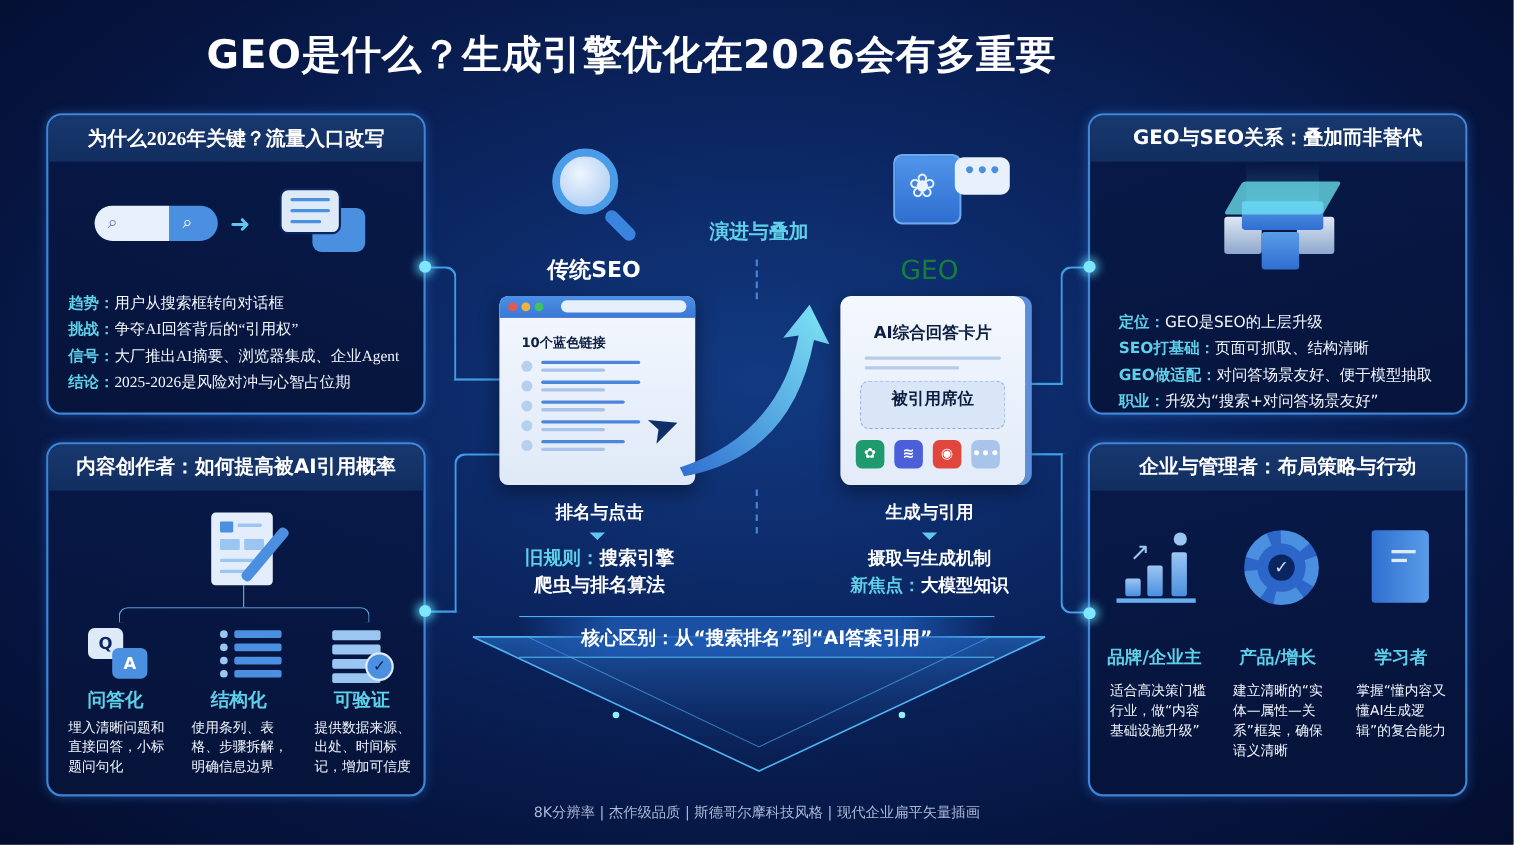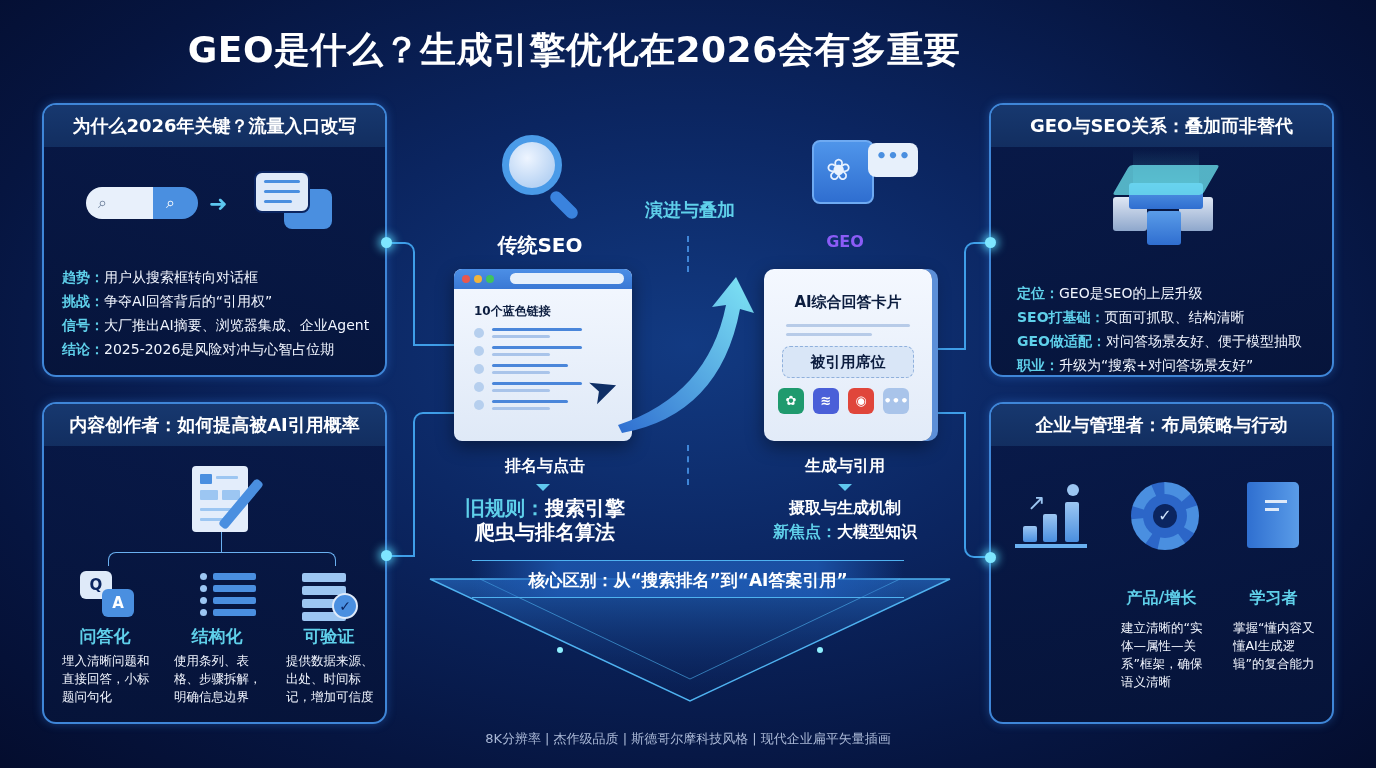--- a/index.html
+++ b/index.html
@@ -25,21 +25,21 @@
   .panel-header {
     height: 42px; line-height: 42px; text-align: center;
     background: linear-gradient(180deg, #17386f, #122e60);
     font-size: 18px; font-weight: bold; color: #fff;
   }
   .kv { font-size: 14px; line-height: 24px; }
   .kv .k { color: #5fd0ea; font-weight: bold; }
   .kv .v { color: #f2f6ff; }
 
   
-  #p1 { left: 42px; top: 103px; width: 345px; height: 274px; }
+  #p1 { left: 42px; top: 103px; width: 345px; height: 274px; font-family: Liberation Serif, serif; }
   #p1 .illus { position: relative; height: 100px; }
   .searchbar {
     position: absolute; left: 42px; top: 40px; width: 112px; height: 32px;
     border-radius: 16px; background: linear-gradient(90deg,#e8f0fb 60%, #4a8fe0 60%);
   }
   .searchbar .g1 { position: absolute; left: 12px; top: 6px; font-size: 16px; color: #6a7d99; }
   .searchbar .g2 { position: absolute; left: 80px; top: 6px; font-size: 16px; color: #fff; }
   .arrow-r { position: absolute; left: 165px; top: 44px; font-size: 22px; color: #5cc7f0; }
   .chat1 {
     position: absolute; left: 210px; top: 24px; width: 56px; height: 42px;
@@ -95,21 +95,21 @@
   .col4 .h { font-size: 16px; font-weight: bold; color: #5fd0ea; text-align: center; }
   .col4 .d { font-size: 12.5px; line-height: 18px; color: #f2f6ff; margin-top: 10px; padding-left: 12px; }
 
   
   .conn { position:absolute; border:2px solid #3f9ee8; }
   .dot { position:absolute; width:11px; height:11px; border-radius:50%; background:#7ee6ff; box-shadow:0 0 8px 3px rgba(90,220,255,0.7); }
 
   
   .ctext { position:absolute; text-align:center; }
   .seo-label { left: 460px; top: 232px; width: 160px; font-size: 20px; font-weight: bold; color:#fff; }
-  .geo-label { left: 770px; top: 232px; width: 150px; font-size: 16px; font-weight: bold; color:#8b5cf6; }
+  .geo-label { left: 770px; top: 232px; width: 150px; font-size: 24px; font-weight: normal; color:#15803d; }
   .evo-label { left: 615px; top: 198px; width: 150px; font-size: 18px; font-weight: bold; color:#5fd0ea; }
   .dash-v { position:absolute; left: 687px; top: 236px; width: 0; height: 36px; border-left: 2px dashed #3f86d8; }
   .dash-v2 { position:absolute; left: 687px; top: 445px; width: 0; height: 40px; border-left: 2px dashed #3f86d8; }
 
   .mag { position:absolute; left: 502px; top: 135px; width: 60px; height: 60px; border-radius: 50%; border: 7px solid #4a9be8; background: radial-gradient(circle at 40% 35%, #eef5ff 0%, #b9d4f4 70%); }
   .mag-h { position:absolute; left: 558px; top: 188px; width: 12px; height: 34px; background:#3a83de; border-radius:6px; transform: rotate(-45deg); }
 
   .chip { position:absolute; left: 812px; top: 140px; width: 62px; height: 64px; border-radius: 8px; background: linear-gradient(#4f95ea,#2f6ed0); border:2px solid #6eaaf2; }
   .chip span { position:absolute; left: 12px; top: 10px; font-size: 30px; color:#e9f2ff; }
   .bubble { position:absolute; left: 868px; top: 143px; width: 50px; height: 34px; border-radius: 8px; background:#e7f0fb; color:#4a8fe0; font-size:18px; text-align:center; line-height: 26px; font-weight: bold; }
@@ -131,28 +131,28 @@
 
   .curve { position:absolute; left: 608px; top: 275px; width: 150px; height: 160px; }
 
   .card {
     position:absolute; left: 764px; top: 269px; width: 168px; height: 172px;
     background: linear-gradient(#f4f8ff, #e2ebf8); border-radius: 10px;
     box-shadow: 6px 0 0 #5c8fd8, 0 6px 18px rgba(0,0,0,0.4);
   }
   .card-title { font-size: 15px; font-weight: bold; color: #0c1d3f; text-align: center; margin-top: 24px; }
   .card-line { height:3px; background:#b7cbe8; border-radius:2px; margin: 0 22px; }
-  .card-cite { margin: 10px 18px 0; height: 32px; border: 1.5px dashed #8fb0dc; border-radius: 8px; background:#d9e6f7; text-align:center; line-height: 30px; font-size: 15px; font-weight: bold; color: #0c1d3f; }
+  .card-cite { margin: 10px 18px 0; height: 44px; border: 1.5px dashed #8fb0dc; border-radius: 8px; background:#d9e6f7; text-align:center; line-height: 30px; font-size: 15px; font-weight: bold; color: #0c1d3f; }
   .apps { display:flex; gap: 9px; margin: 10px 0 0 14px; }
   .apps div { width: 26px; height: 26px; border-radius: 6px; color:#fff; text-align:center; line-height: 26px; font-size: 13px; font-weight: bold; }
 
   .sub-l { left: 470px; top: 456px; width: 150px; font-size: 16px; font-weight: bold; color:#fff; }
   .sub-r { left: 770px; top: 456px; width: 150px; font-size: 16px; font-weight: bold; color:#fff; }
   .tri { position:absolute; width:0; height:0; border-left:7px solid transparent; border-right:7px solid transparent; border-top:7px solid #5fc8ee; }
-  .rule-l { left: 460px; top: 496px; width: 170px; font-size: 20px; line-height: 24px; font-weight: bold; }
+  .rule-l { left: 460px; top: 496px; width: 170px; font-size: 17px; line-height: 24px; font-weight: bold; }
   .rule-r { left: 755px; top: 496px; width: 180px; font-size: 16px; line-height: 24px; font-weight: bold; }
   .rule-l .k, .rule-r .k { color: #5fd0ea; }
 
   .platform { position:absolute; left: 420px; top: 555px; width: 540px; height: 150px; }
   .core {
     position:absolute; left: 472px; top: 560px; width: 432px; height: 38px;
     text-align:center; line-height: 38px; font-size: 17px; font-weight: bold; color:#fff;
     background: linear-gradient(90deg, rgba(30,80,160,0), rgba(30,90,180,0.8) 20%, rgba(30,90,180,0.8) 80%, rgba(30,80,160,0));
     border-top: 1px solid #4fb2f0; border-bottom: 1px solid #4fb2f0;
   }
@@ -282,20 +282,24 @@
     <div class="gear">
         <i>✓</i>
       </div>
   </div>
   <div class="bicon" style="left:240px">
     <div class="book">
         <i style="top:18px"></i>
         <i style="top:26px;width:14px"></i>
       </div>
   </div>
+  <div class="col4" style="left:6px">
+    <div class="h">品牌/企业主</div>
+    <div class="d">适合高决策门槛行业，做“内容基础设施升级”</div>
+  </div>
   <div class="col4" style="left:118px">
     <div class="h">产品/增长</div>
     <div class="d">建立清晰的“实体—属性—关系”框架，确保语义清晰</div>
   </div>
   <div class="col4" style="left:230px">
     <div class="h">学习者</div>
     <div class="d">掌握“懂内容又懂AI生成逻辑”的复合能力</div>
   </div>
 </div>
 

